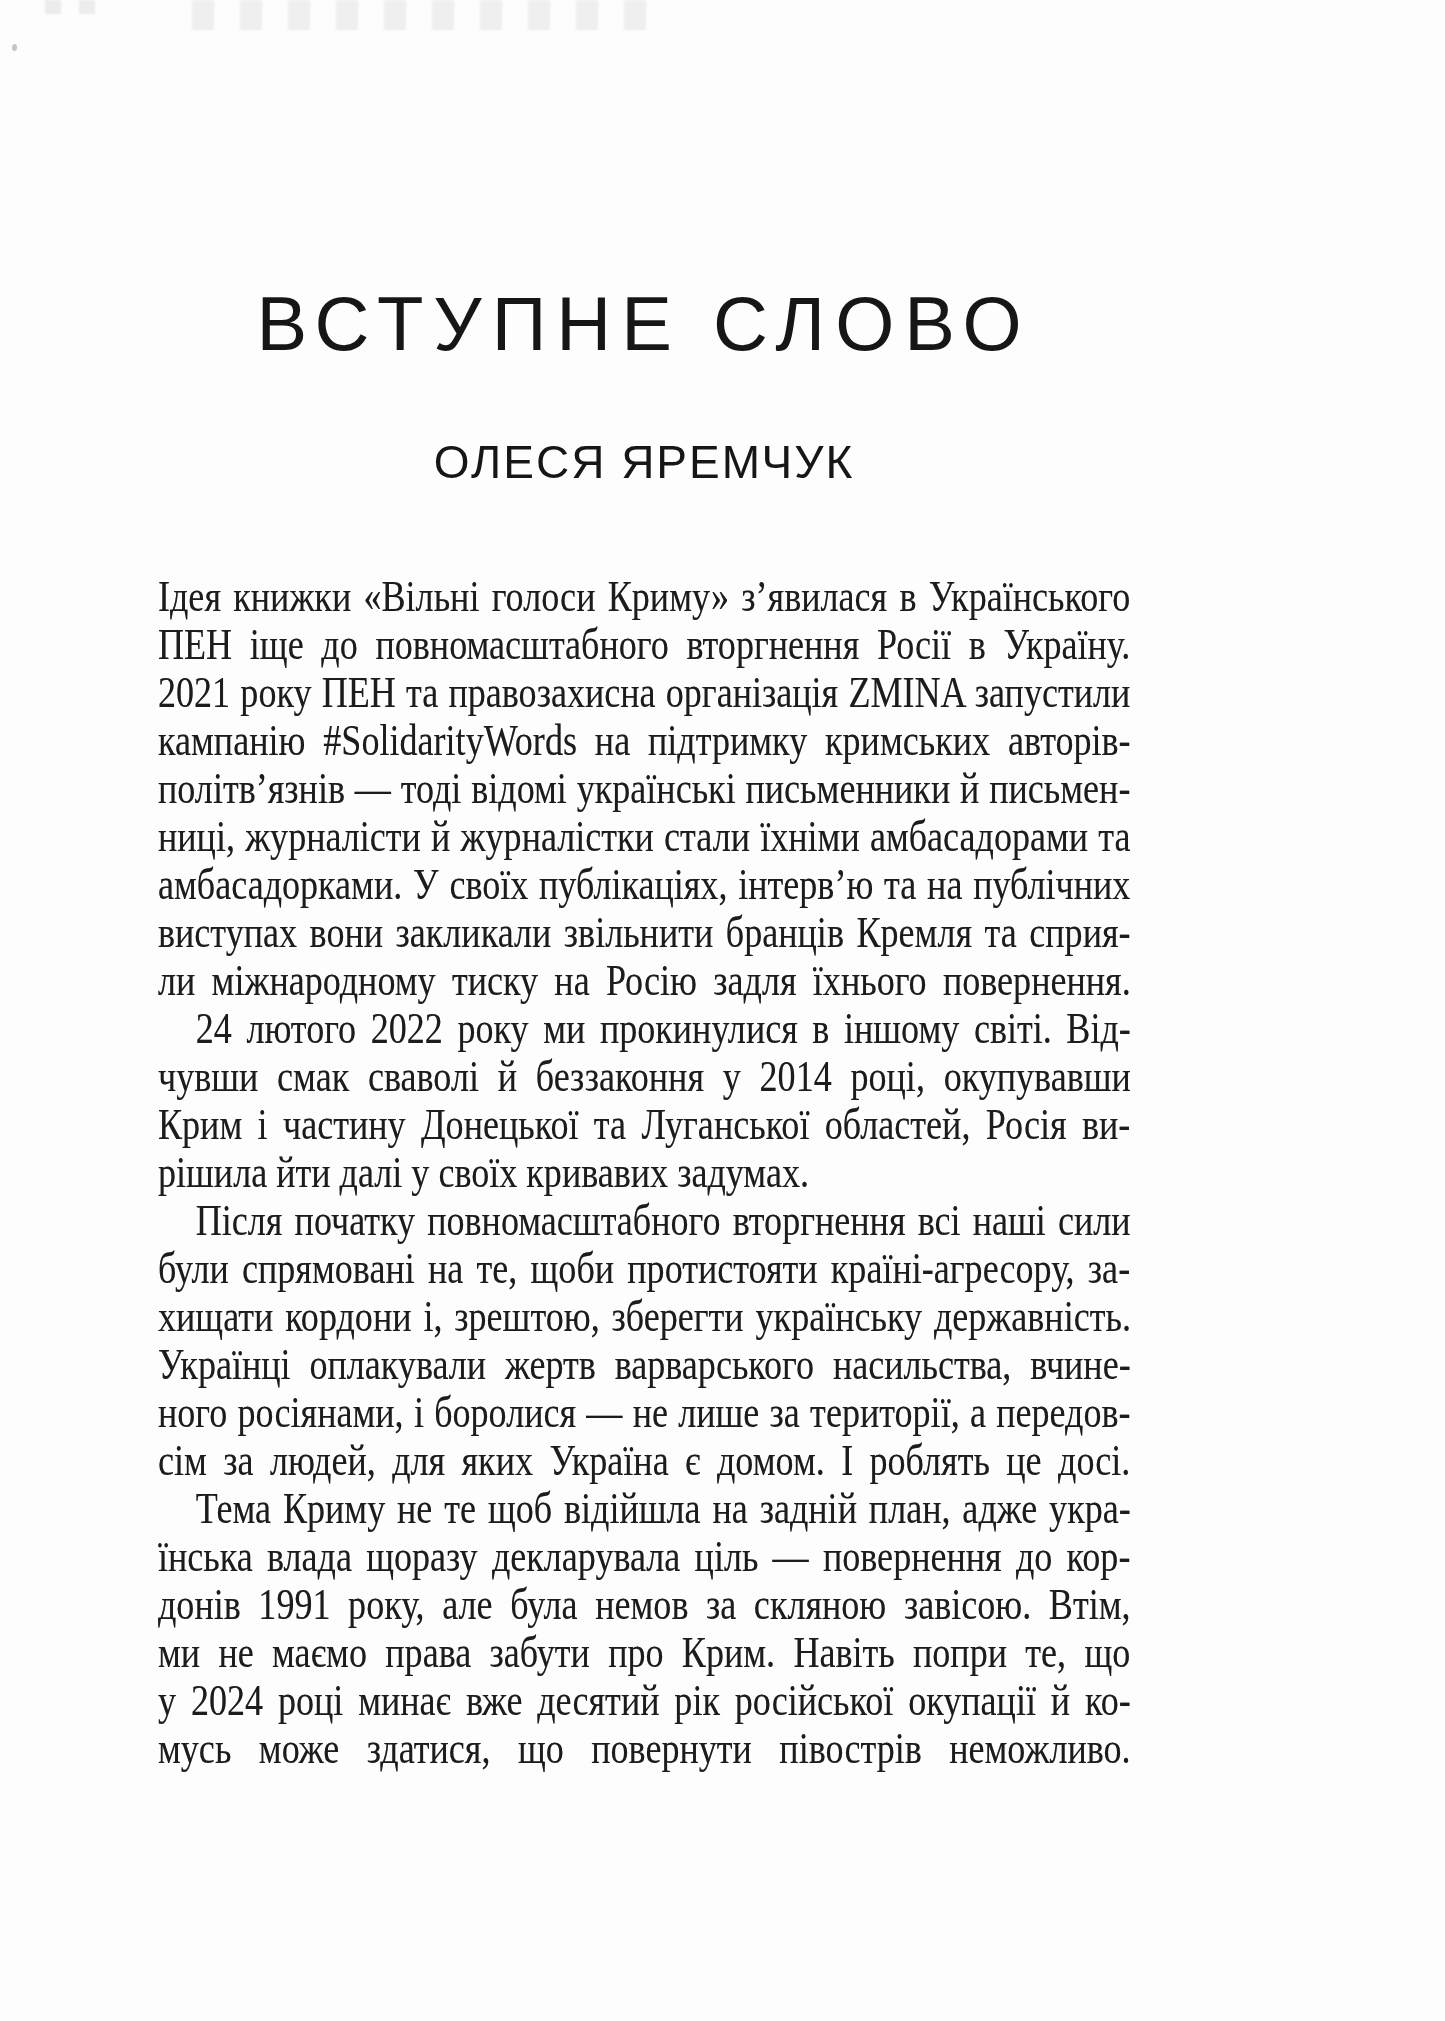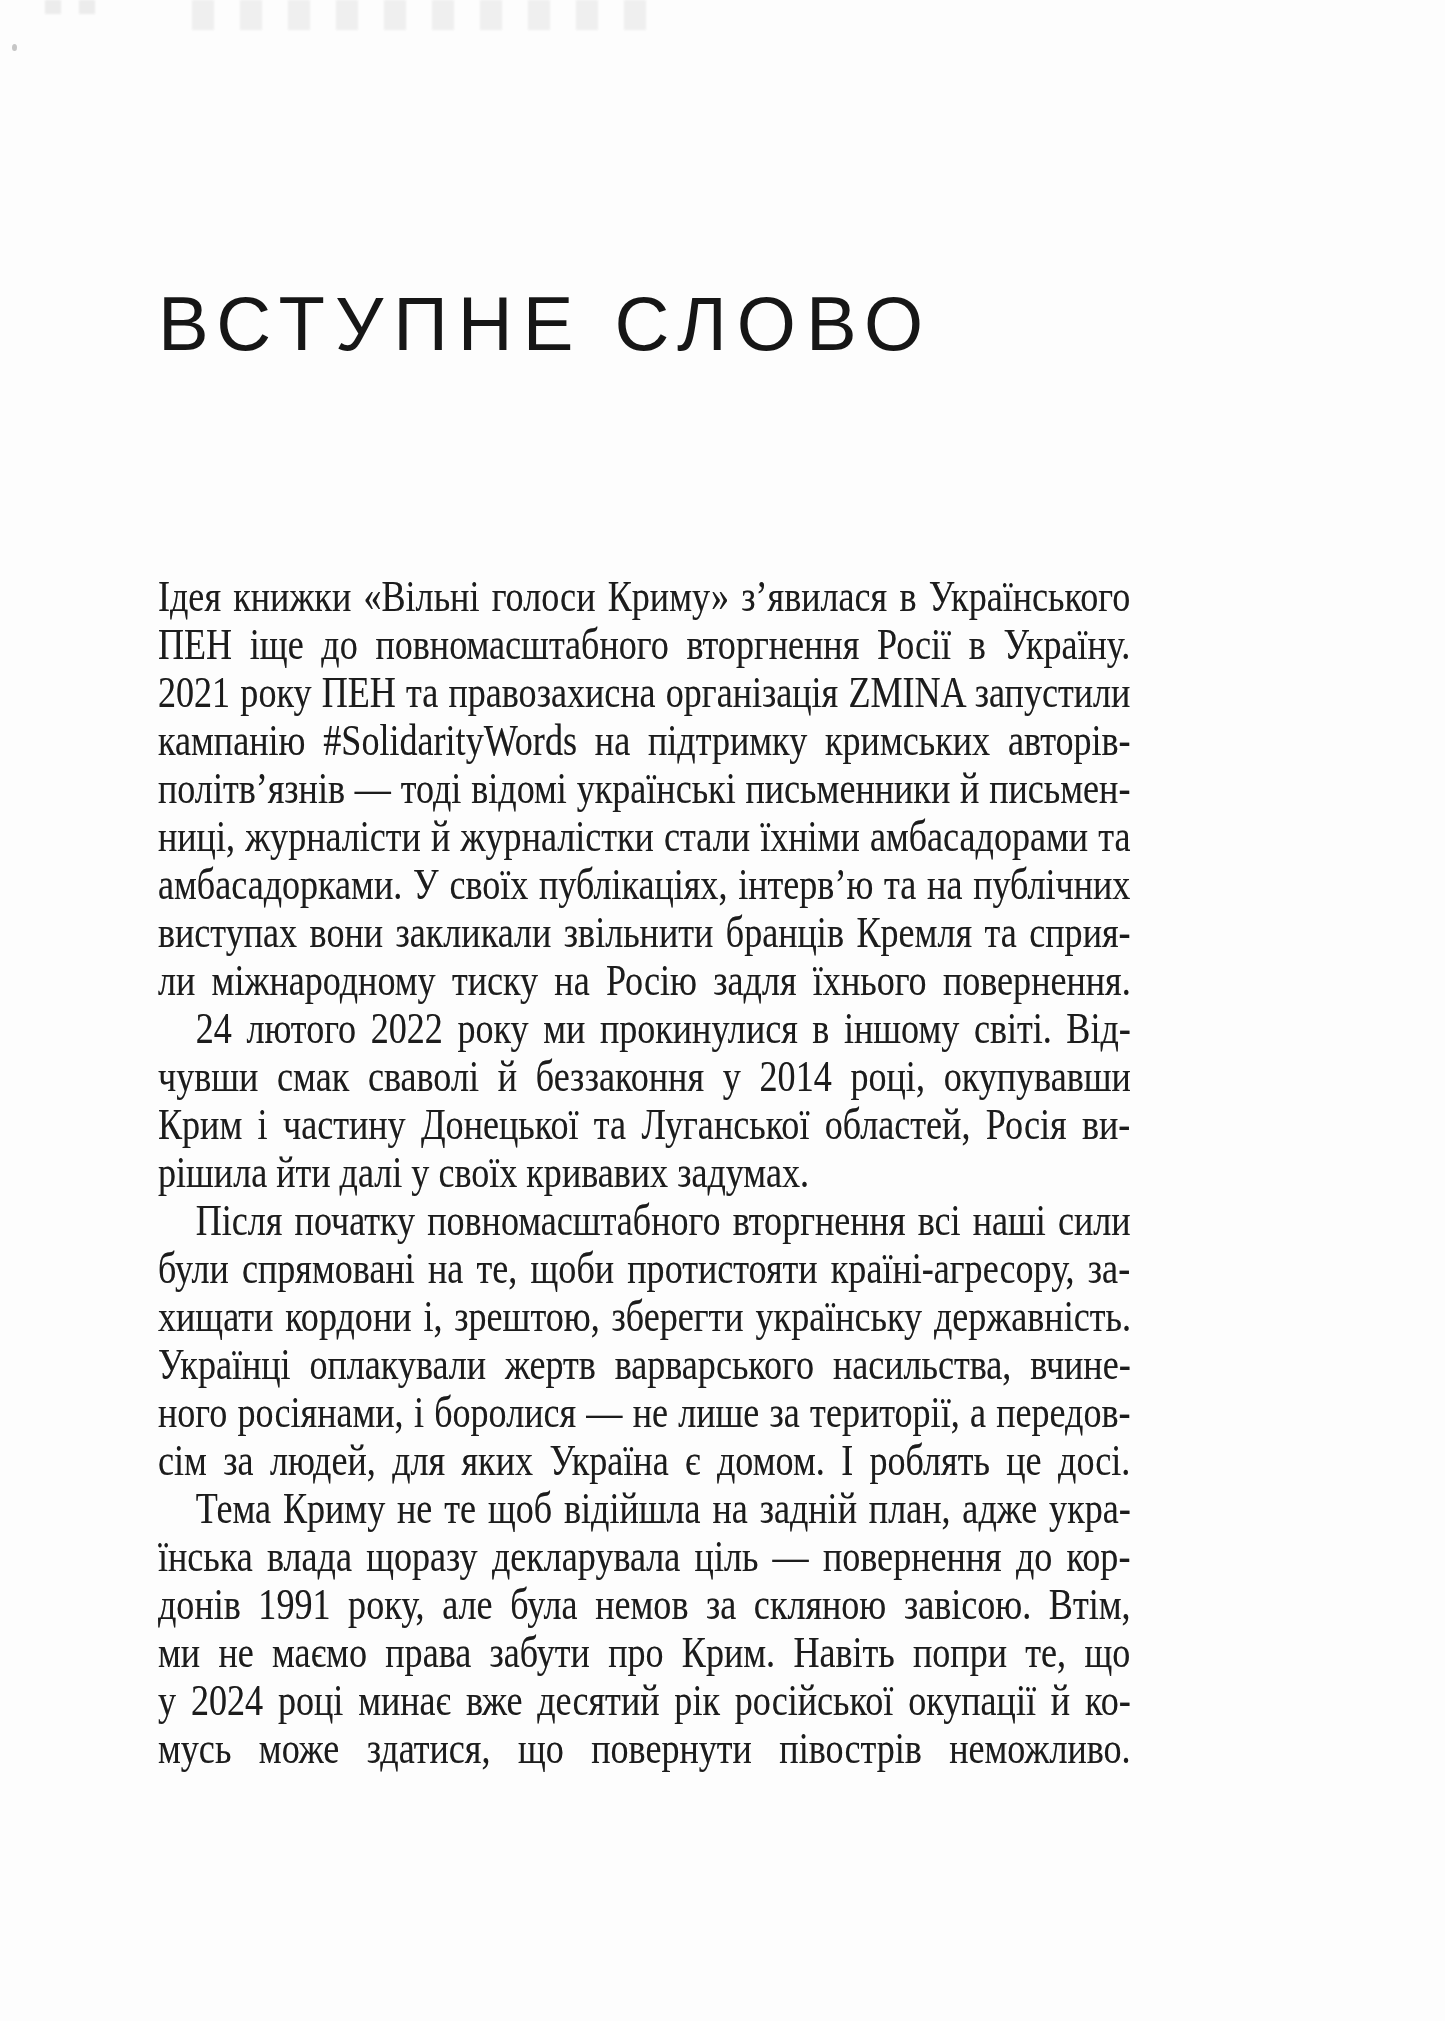--- a/index.html
+++ b/index.html
@@ -27,21 +27,21 @@
   }
   .speck{
     position:absolute; left:12px; top:44px; width:5px; height:7px;
     background:#c6c6c6; border-radius:50%;
   }
   .title{
     position:absolute;
     left:158px; width:972px;
     top:286px;
     margin:0;
-    text-align:left;
+    text-align:center;
     font-family:"Liberation Sans", sans-serif;
     font-weight:400;
     font-size:76px;
     line-height:76px;
     letter-spacing:10px;
     color:#161616;
     white-space:nowrap;
   }
   .author{
     position:absolute;
@@ -78,20 +78,21 @@
 </style>
 </head>
 <body>
 
 <div class="page">
   <div class="artifact artifact-a"></div>
   <div class="artifact artifact-b"></div>
   <div class="speck"></div>
 
   <h1 class="title">ВСТУПНЕ СЛОВО</h1>
+  <h2 class="author">ОЛЕСЯ ЯРЕМЧУК</h2>
 
   <div class="bodytext" id="bodytext">
       <div class="line"><span class="inner" style="word-spacing: 4px;">Ідея книжки «Вільні голоси Криму» з’явилася в Українського</span></div>
       <div class="line"><span class="inner" style="word-spacing: 10.5714px;">ПЕН іще до повномасштабного вторгнення Росії в Україну.</span></div>
       <div class="line"><span class="inner" style="word-spacing: 1.42857px;">2021 року ПЕН та правозахисна організація ZMINA запустили</span></div>
       <div class="line"><span class="inner" style="word-spacing: 10.8px;">кампанію #SolidarityWords на підтримку кримських авторів-</span></div>
       <div class="line"><span class="inner" style="word-spacing: 1px;">політв’язнів — тоді відомі українські письменники й письмен-</span></div>
       <div class="line"><span class="inner" style="word-spacing: 1.42857px;">ниці, журналісти й журналістки стали їхніми амбасадорами та</span></div>
       <div class="line"><span class="inner" style="word-spacing: 2.14286px;">амбасадорками. У своїх публікаціях, інтерв’ю та на публічних</span></div>
       <div class="line"><span class="inner" style="word-spacing: 4.28571px;">виступах вони закликали звільнити бранців Кремля та сприя-</span></div>

